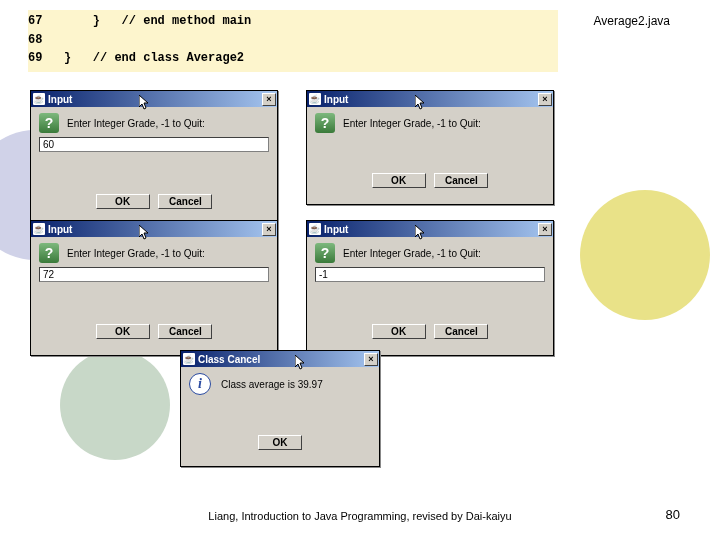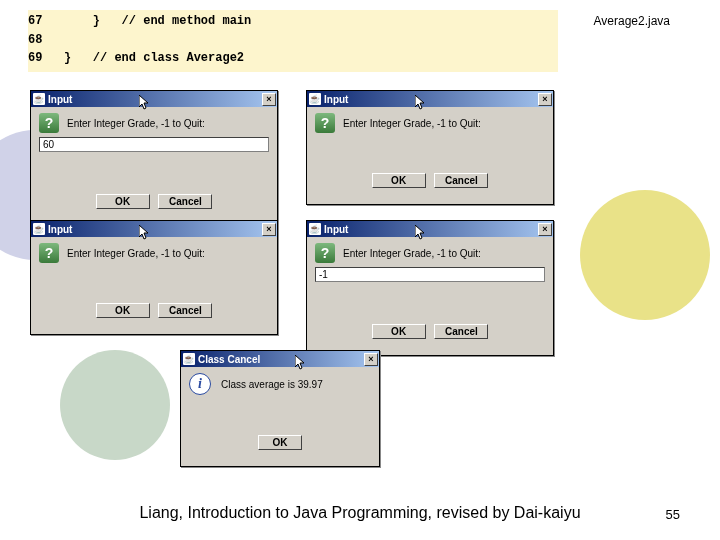--- a/index.html
+++ b/index.html
@@ -163,21 +163,21 @@
     width: 12px;
     height: 16px;
     z-index: 5;
   }
   .footer-text {
     position: absolute;
     bottom: 18px;
     left: 0;
     width: 100%;
     text-align: center;
-    font-size: 16px;
+    font-size: 11px;
     color: #000;
     z-index: 2;
   }
   .page-num {
     position: absolute;
     bottom: 18px;
     right: 40px;
     font-size: 13px;
     color: #000;
     z-index: 2;
@@ -243,20 +243,21 @@
   <div class="titlebar">
     <span class="title-ico">☕</span>
     <span>Input</span>
     <span class="close-btn">×</span>
   </div>
   <div class="dlg-body">
     <div class="prompt-row">
       <div class="q-icon">?</div>
       <div class="prompt-text">Enter Integer Grade, -1 to Quit:</div>
     </div>
+    <div class="input-field">72</div>
   </div>
   <div class="btn-row">
     <span class="win-btn">OK</span>
     <span class="win-btn">Cancel</span>
     <svg class="cursor" style="left:108px;top:4px;" viewBox="0 0 12 16">
         <path d="M0 0 L0 12 L3 9 L5 14 L7 13 L5 8 L9 8 Z" fill="#fff" stroke="#000" stroke-width="1"></path>
       </svg>
   </div>
 </div>
 
@@ -296,13 +297,13 @@
   </div>
   <div class="btn-row">
     <span class="win-btn" style="min-width:44px;">OK</span>
     <svg class="cursor" style="left:114px;top:4px;" viewBox="0 0 12 16">
         <path d="M0 0 L0 12 L3 9 L5 14 L7 13 L5 8 L9 8 Z" fill="#fff" stroke="#000" stroke-width="1"></path>
       </svg>
   </div>
 </div>
 
 <div class="footer-text">Liang, Introduction to Java Programming, revised by Dai-kaiyu</div>
-<div class="page-num">55</div>
+<div class="page-num">80</div>
 
 </body></html>

